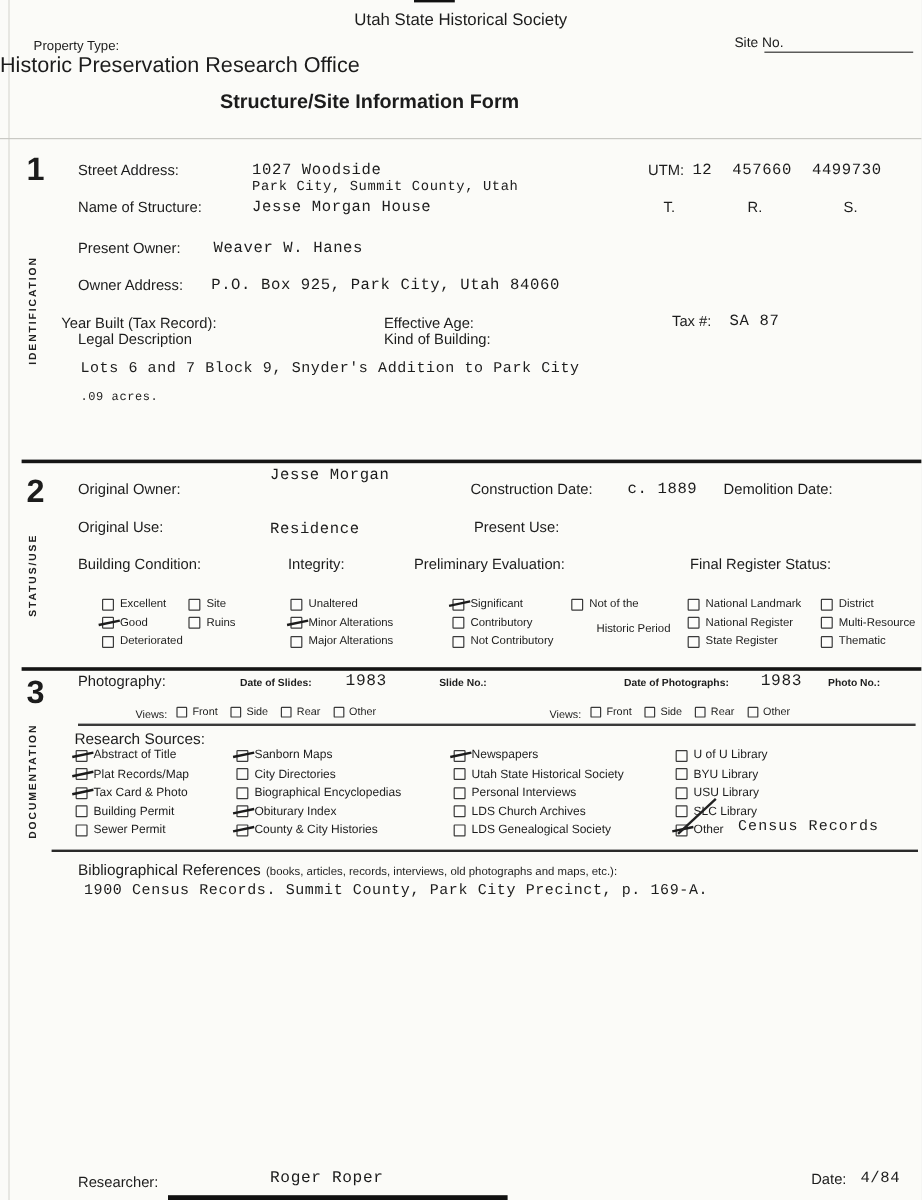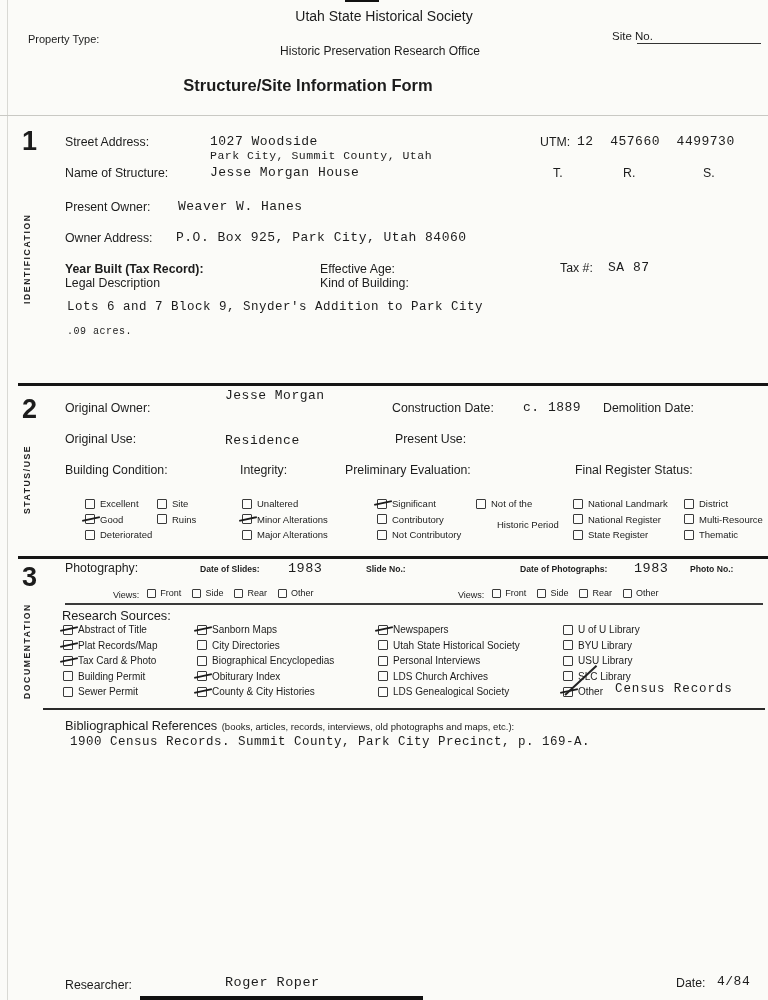--- a/index.html
+++ b/index.html
@@ -43,21 +43,21 @@
 
 <div class="page">
 
   <div class="abs" style="left:345px; top:0; width:34px; height:2px; background:#111;"></div>
   <div class="abs" style="left:7px; top:0; width:1px; height:1000px; background:#d9d9d4;"></div>
 
   <div class="abs" style="left:0; top:8px; width:768px; text-align:center; font-size:14px;">Utah State Historical Society</div>
   <div class="abs" style="left:28px; top:33px; font-size:11px;">Property Type:</div>
   <div class="abs" style="left:588px; top:30px; font-size:11.5px;margin-left:24px;">Site No.</div>
   <div class="abs" style="left:637px; top:43px; width:124px; height:1px; background:#333;"></div>
-  <div class="abs" style="left:0; top:44px; width:760px; text-align:center; font-size:12px;">Historic Preservation Research Office</div>
+  <div class="abs" style="left:0; top:44px; width:760px; text-align:left; font-size:18px;">Historic Preservation Research Office</div>
   <div class="abs" style="left:0; top:76px; width:616px; text-align:center; font-size:16.5px; font-weight:bold;">Structure/Site Information Form</div>
   <div class="abs" style="left:0; top:115px; width:768px; height:1px; background:#c9c9c4;"></div>
 
   <div class="abs bignum" style="left:22px; top:126px;">1</div>
   <div class="abs vlabel" style="left:22px; top:153px; height:212px;">IDENTIFICATION</div>
 
   <div class="abs lab" style="left:65px; top:135px;">Street Address:</div>
   <div class="abs mono val" style="left:210px; top:134px;">1027 Woodside</div>
   <div class="abs mono" style="left:210px; top:149px; font-size:11.5px;">Park City, Summit County, Utah</div>
   <div class="abs lab" style="left:540px; top:135px;">UTM:</div>
@@ -68,21 +68,21 @@
   <div class="abs lab" style="left:553px; top:166px;">T.</div>
   <div class="abs lab" style="left:623px; top:166px;">R.</div>
   <div class="abs lab" style="left:703px; top:166px;">S.</div>
 
   <div class="abs lab" style="left:65px; top:200px;">Present Owner:</div>
   <div class="abs mono val" style="left:178px; top:199px;">Weaver W. Hanes</div>
 
   <div class="abs lab" style="left:65px; top:231px;">Owner Address:</div>
   <div class="abs mono val" style="left:176px; top:230px;">P.O. Box 925, Park City, Utah 84060</div>
 
-  <div class="abs lab" style="left:65px; top:262px;font-weight:bold;">Year Built (Tax Record):</div>
+  <div class="abs lab" style="left:51px; top:262px;">Year Built (Tax Record):</div>
   <div class="abs lab" style="left:320px; top:262px;">Effective Age:</div>
   <div class="abs lab" style="left:560px; top:261px;">Tax #:</div>
   <div class="abs mono val" style="left:608px; top:260px;">SA 87</div>
   <div class="abs lab" style="left:65px; top:276px;">Legal Description</div>
   <div class="abs lab" style="left:320px; top:276px;">Kind of Building:</div>
 
   <div class="abs mono" style="left:67px; top:300px; font-size:12.5px;">Lots 6 and 7 Block 9, Snyder's Addition to Park City</div>
   <div class="abs mono" style="left:67px; top:326px; font-size:10px;">.09 acres.</div>
 
   <div class="abs rule" style="left:18px; top:383px; width:750px; height:3px;"></div>

